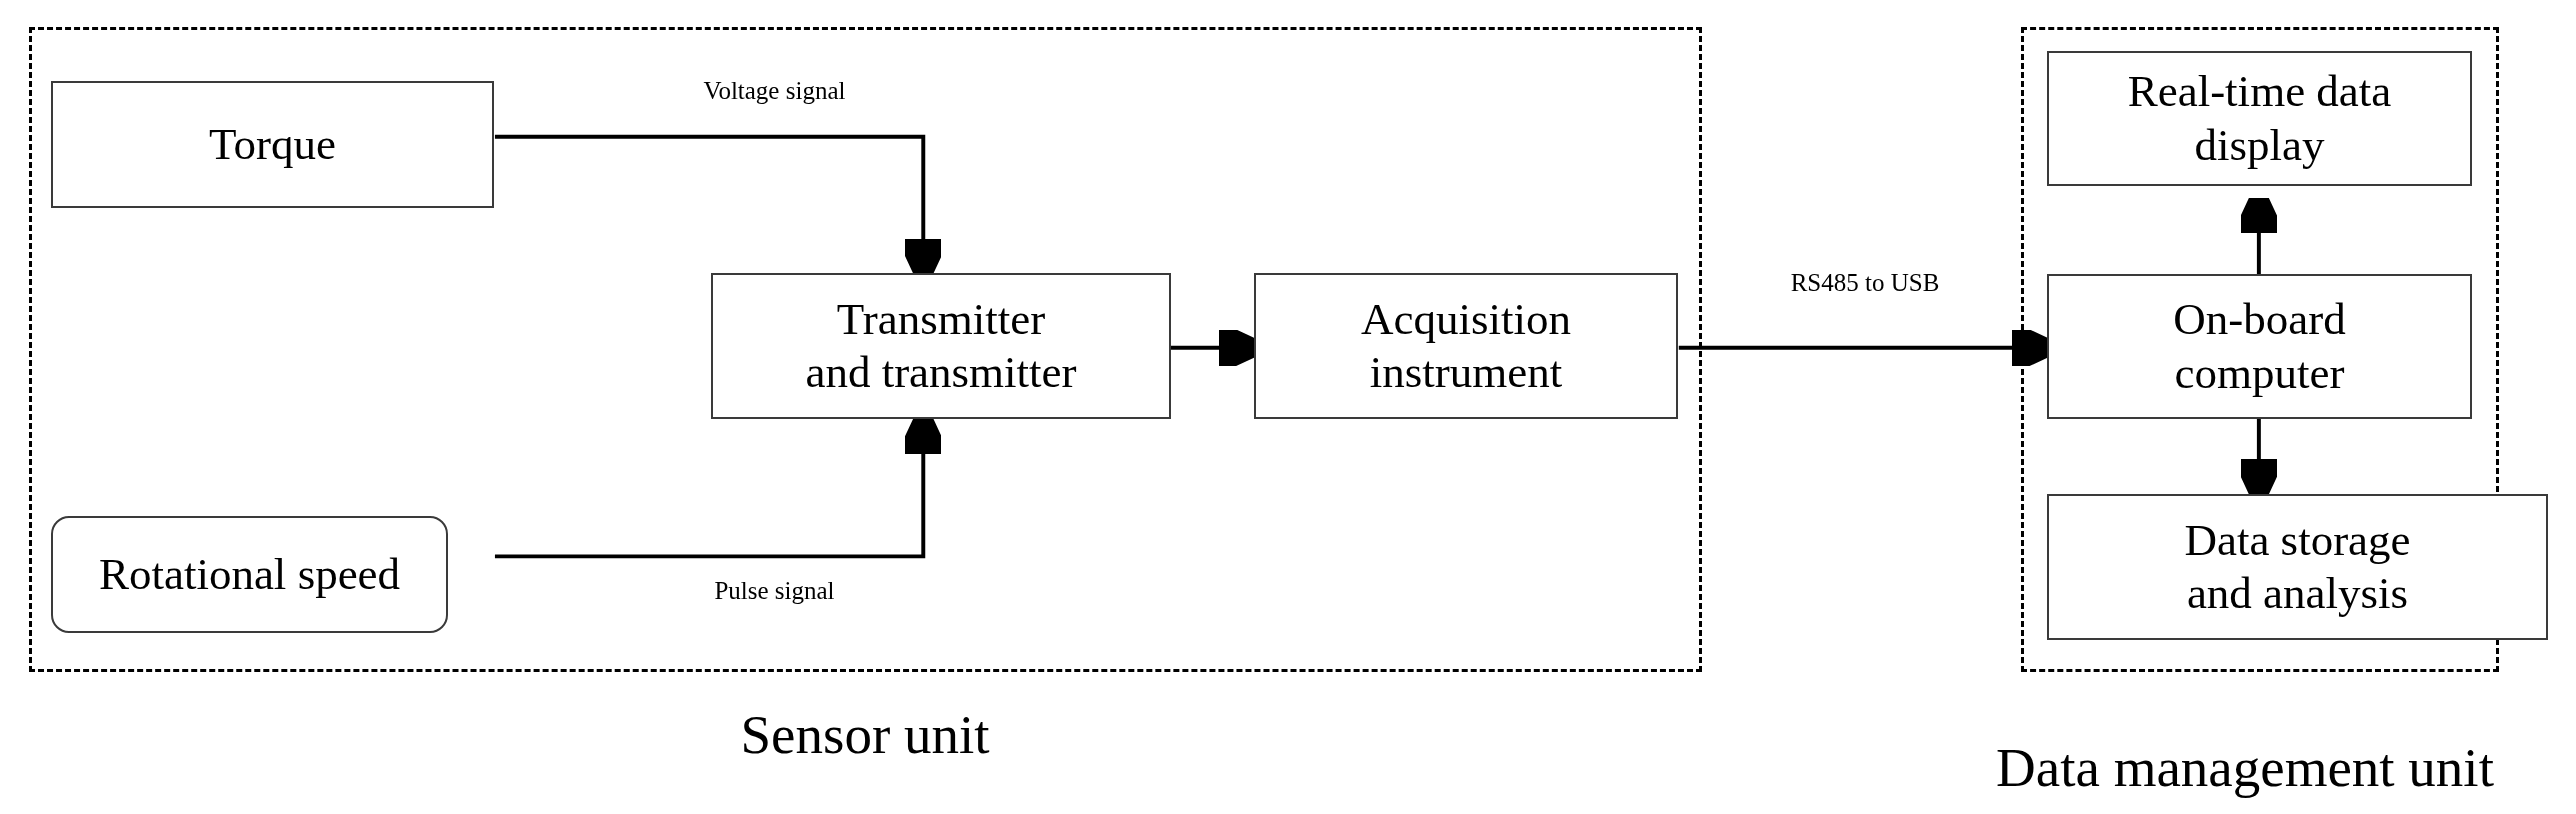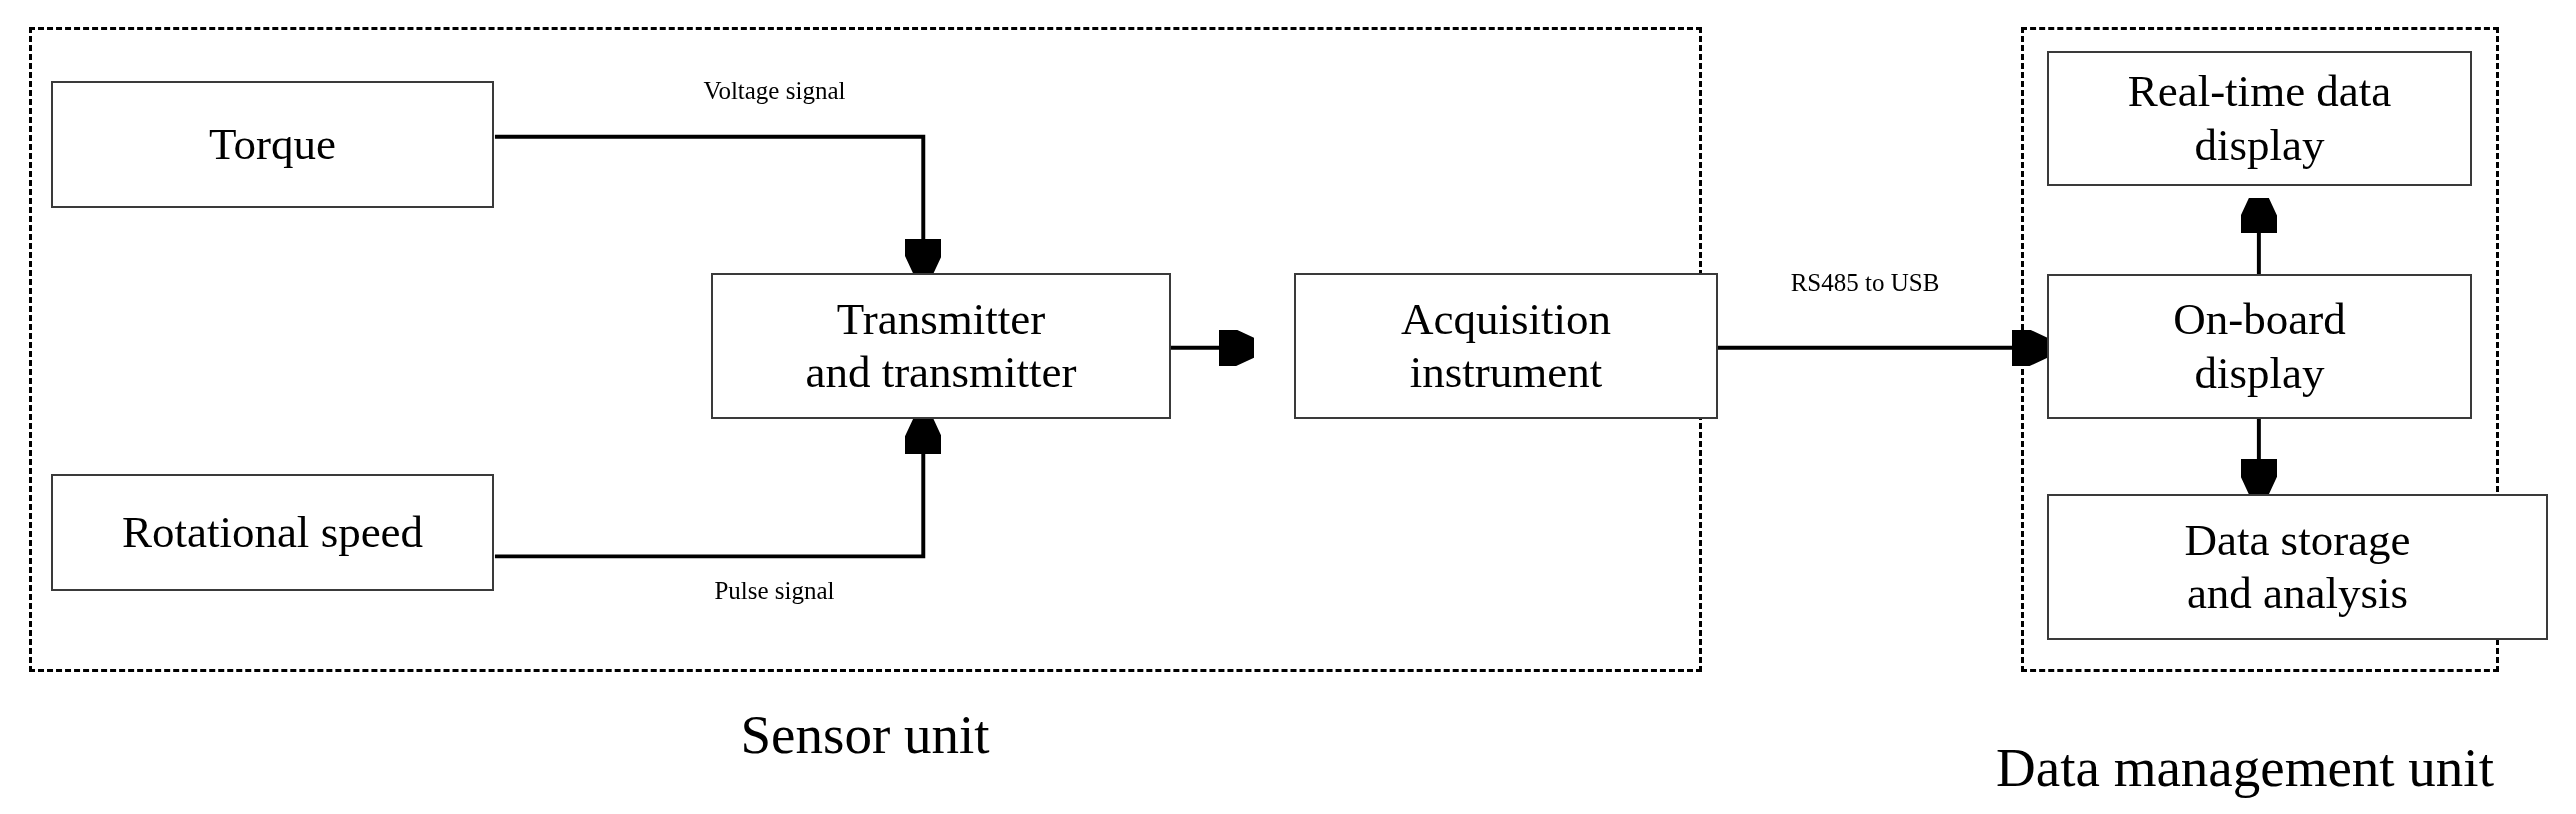--- a/index.html
+++ b/index.html
@@ -91,33 +91,33 @@
 
     <line x1="2124" y1="440" x2="2584" y2="440" marker-end="url(#arrowhead)"></line>
 
     <line x1="2858" y1="347" x2="2858" y2="257" marker-end="url(#arrowhead)"></line>
 
     <line x1="2858" y1="530" x2="2858" y2="619" marker-end="url(#arrowhead)"></line>
   </svg>
 
   <div class="node" style="left:51px; top:81px; width:443px; height:127px;">Torque</div>
 
-  <div class="node" style="left:51px; top:474px; width:443px; height:117px;">Rotational speed</div>
+  <div class="node" style="left:51px; top:516px; width:397px; height:117px;border-radius:18px;">Rotational speed</div>
 
   <div class="node" style="left:711px; top:273px; width:460px; height:146px;">Transmitter
 and transmitter</div>
 
-  <div class="node" style="left:1254px; top:273px; width:424px; height:146px;margin-left:40px;">Acquisition
+  <div class="node" style="left:1254px; top:273px; width:424px; height:146px;">Acquisition
 instrument</div>
 
   <div class="node" style="left:2047px; top:51px; width:425px; height:135px;">Real-time data
 display</div>
 
   <div class="node" style="left:2047px; top:274px; width:425px; height:145px;">On-board
-display</div>
+computer</div>
 
   <div class="node" style="left:2047px; top:494px; width:501px; height:146px;">Data storage
 and analysis</div>
 
   <div class="edge-label" style="left:632px; top:77px; width:285px;">Voltage signal</div>
 
   <div class="edge-label" style="left:632px; top:577px; width:285px;">Pulse signal</div>
 
   <div class="edge-label" style="left:1715px; top:269px; width:300px; text-align:center;">RS485 to USB</div>
 

